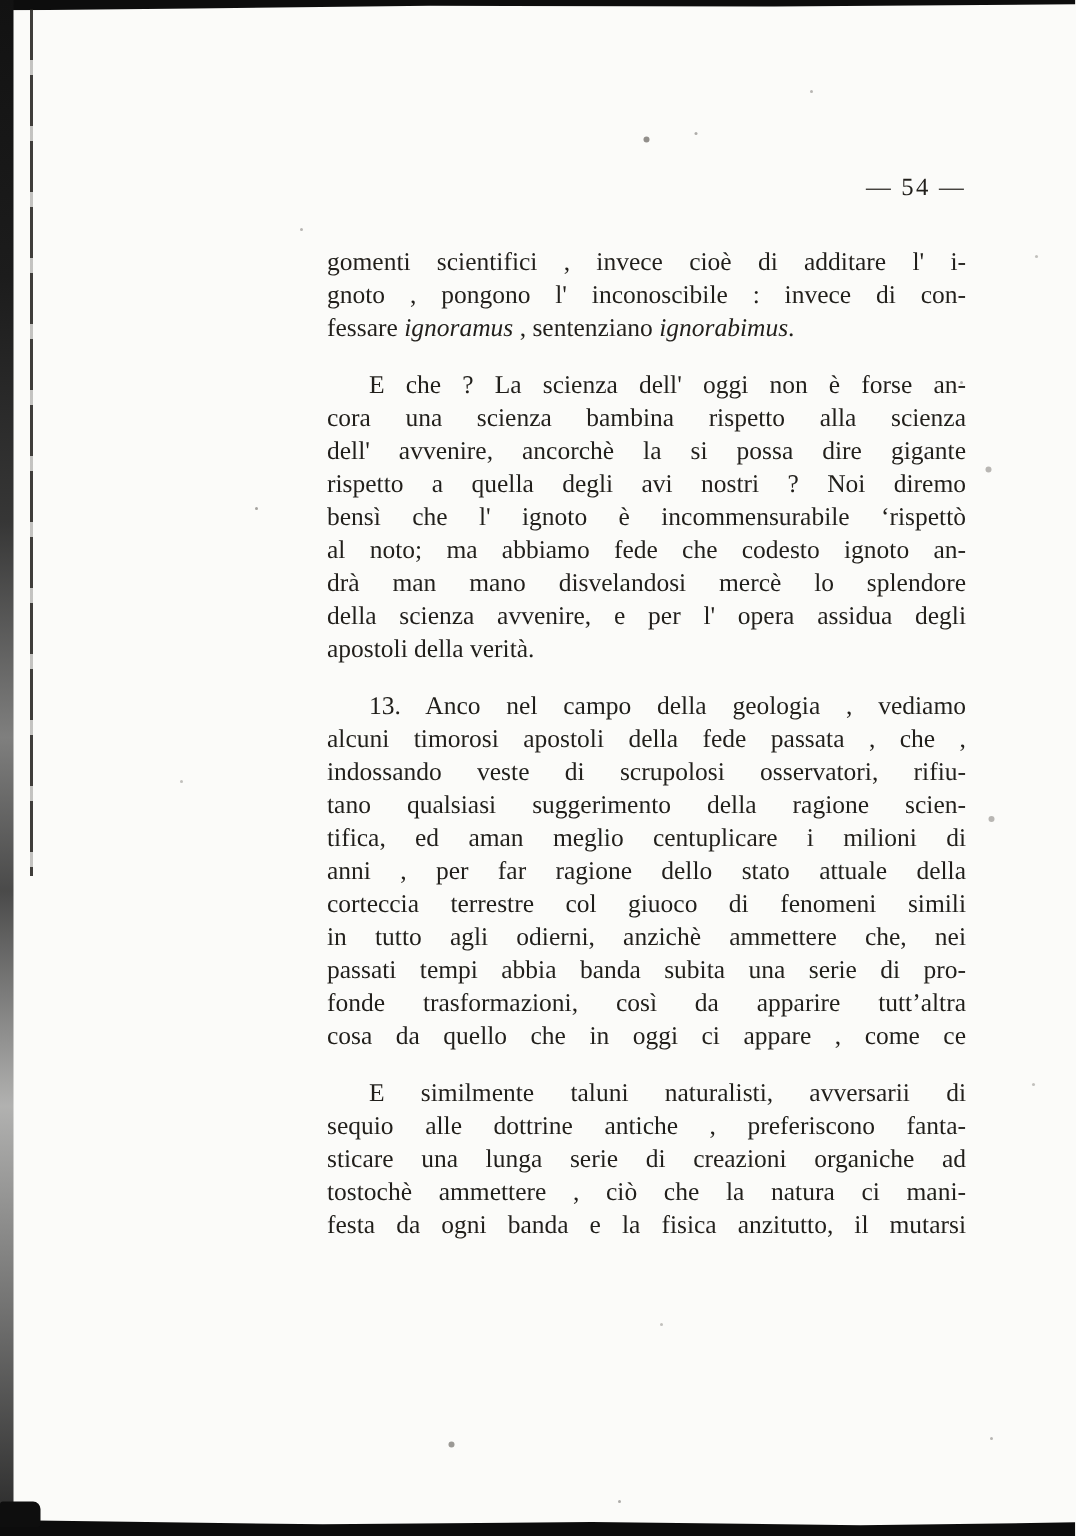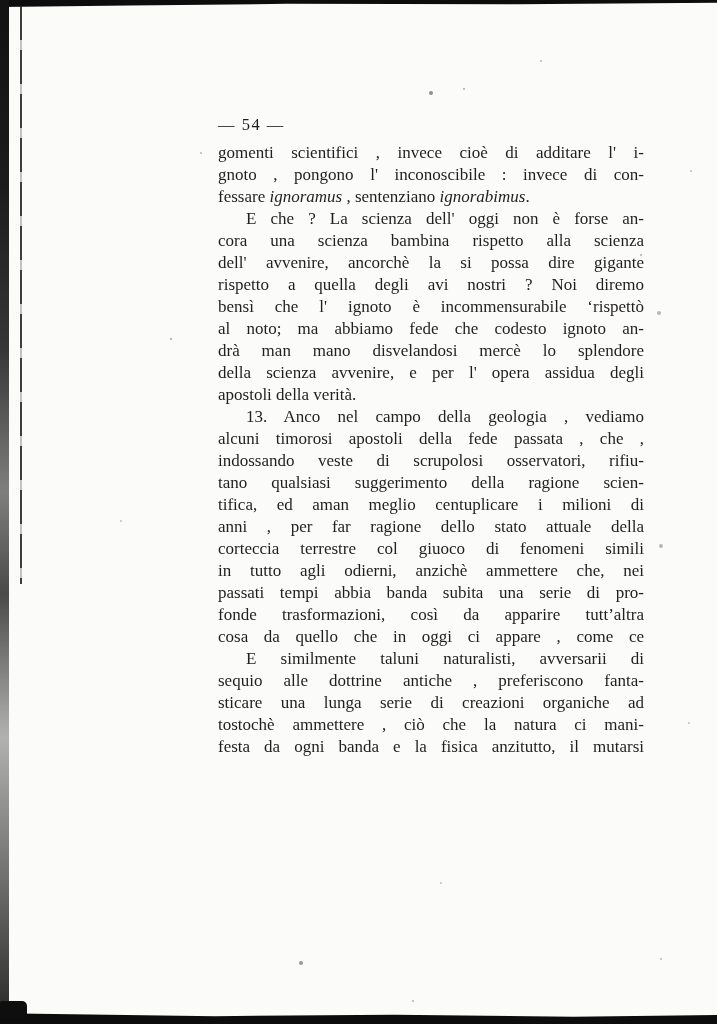--- a/index.html
+++ b/index.html
@@ -56,29 +56,29 @@
       688px 722px 0 0 rgba(60,55,50,.3),
       440px 882px 0 0 rgba(60,55,50,.3),
       300px 962px 0 1px rgba(60,55,50,.5),
       660px 958px 0 0 rgba(60,55,50,.35),
       412px 1000px 0 0 rgba(60,55,50,.4);
   }
 
   
   .pageno {
     position:absolute; top:115px; left:218px; width:426px;
-    text-align:left; font-size:16.5px; letter-spacing:1.5px;
+    text-align:right; font-size:16.5px; letter-spacing:1.5px;
   }
   .text-block {
-    position:absolute; top:142px; left:218px; width:426px;
+    position:absolute; top:164px; left:218px; width:426px;
     font-size:17px; line-height:22px;
   }
   .line { text-align:justify; text-align-last:justify; }
   .pend { text-align-last:left; }      
-  .ind  { text-indent:28px; }          
+  .ind  { text-indent:28px;margin-top:16px; }          
   .it   { font-style:italic; }
 </style>
 </head>
 <body>
 
 <div class="page">
 
   <div class="top-edge"></div>
   <div class="binding"></div>
   <div class="edge-line"></div>

